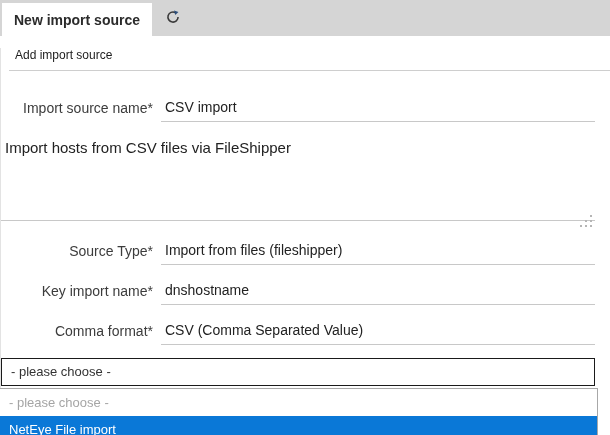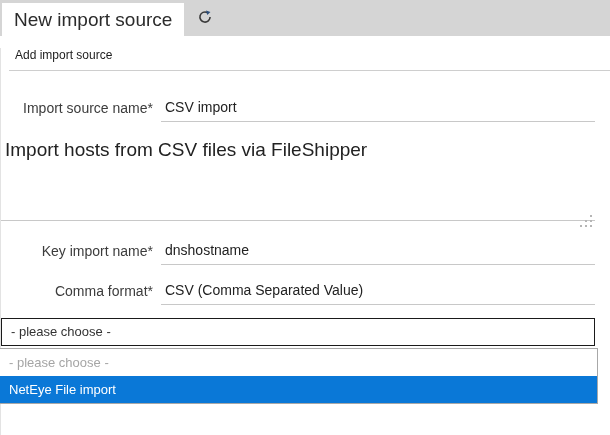--- a/index.html
+++ b/index.html
@@ -3,21 +3,21 @@
 <meta charset="utf-8">
 <style>
   * { margin:0; padding:0; box-sizing:border-box; }
   html,body { width:610px; height:435px; background:#fff;
               font-family:"Liberation Sans", sans-serif; overflow:hidden; }
 
   
   .tabbar { height:36px; background:#d5d5d5; display:flex; align-items:flex-end; }
   .tab-active { margin-left:2px; height:33px; background:#fff;
                 display:flex; align-items:center; padding:0 12px;
-                font-size:19px; font-weight:normal; color:#2b2b2b; cursor:default; }
+                font-size:14px; font-weight:bold; color:#2b2b2b; cursor:default; }
   .tab-refresh { height:33px; width:42px; display:flex; align-items:center;
                  justify-content:center; cursor:pointer; }
   .tab-refresh svg { display:block; margin-bottom:6px; }
 
   
   .content { height:399px; border-left:1px solid #e3e3e3; background:#fff; }
   h1.page-title { font-size:12px; font-weight:normal; color:#1c1c1c;
                   margin:12px 0 0 8px; padding:0 0 8px 6px;
                   border-bottom:1px solid #cecece; }
 
@@ -28,21 +28,21 @@
   .row-control { flex:1; position:relative; }
 
   input.flat-input {
       width:100%; font-family:"Liberation Sans", sans-serif; font-size:14px;
       color:#222; background:transparent; border:0;
       border-bottom:1px solid #c8c8c8; padding:4px 0 6px 4px; outline:none; }
 
   .textarea-wrap { position:relative; }
   textarea.flat-textarea {
       width:100%; height:86px; resize:none; outline:none;
-      font-family:"Liberation Sans", sans-serif; font-size:19px; color:#222;
+      font-family:"Liberation Sans", sans-serif; font-size:15px; color:#222;
       border:0; border-bottom:1px solid #c8c8c8; padding:4px 0 12px 4px;
       background:transparent; overflow:hidden; }
   .resize-grip { position:absolute; right:3px; bottom:8px; width:2px; height:2px;
       background:#b5b5b5;
       box-shadow:-5px 5px 0 #b5b5b5, 0 5px 0 #b5b5b5,
                  -10px 10px 0 #b5b5b5, -5px 10px 0 #b5b5b5, 0 10px 0 #b5b5b5;
       cursor:nwse-resize; }
 
   .select-box { border:1px solid #1a1a1a; background:#fff; color:#333;
                 font-size:13px; padding:5px 9px 6px 9px; cursor:pointer; }
@@ -80,20 +80,26 @@
       </div>
     </div>
 
     <div class="row">
       <div class="row-control textarea-wrap">
         <textarea class="flat-textarea" style="">Import hosts from CSV files via FileShipper</textarea>
         <span class="resize-grip"></span>
       </div>
     </div>
 
+    <div class="row">
+      <span class="row-label">Source Type*</span>
+      <div class="row-control">
+        <input class="flat-input" type="text" value="Import from files (fileshipper)" style="">
+      </div>
+    </div>
 
     <div class="row">
       <span class="row-label">Key import name*</span>
       <div class="row-control">
         <input class="flat-input" type="text" value="dnshostname" style="">
       </div>
     </div>
 
     <div class="row">
       <span class="row-label">Comma format*</span>

